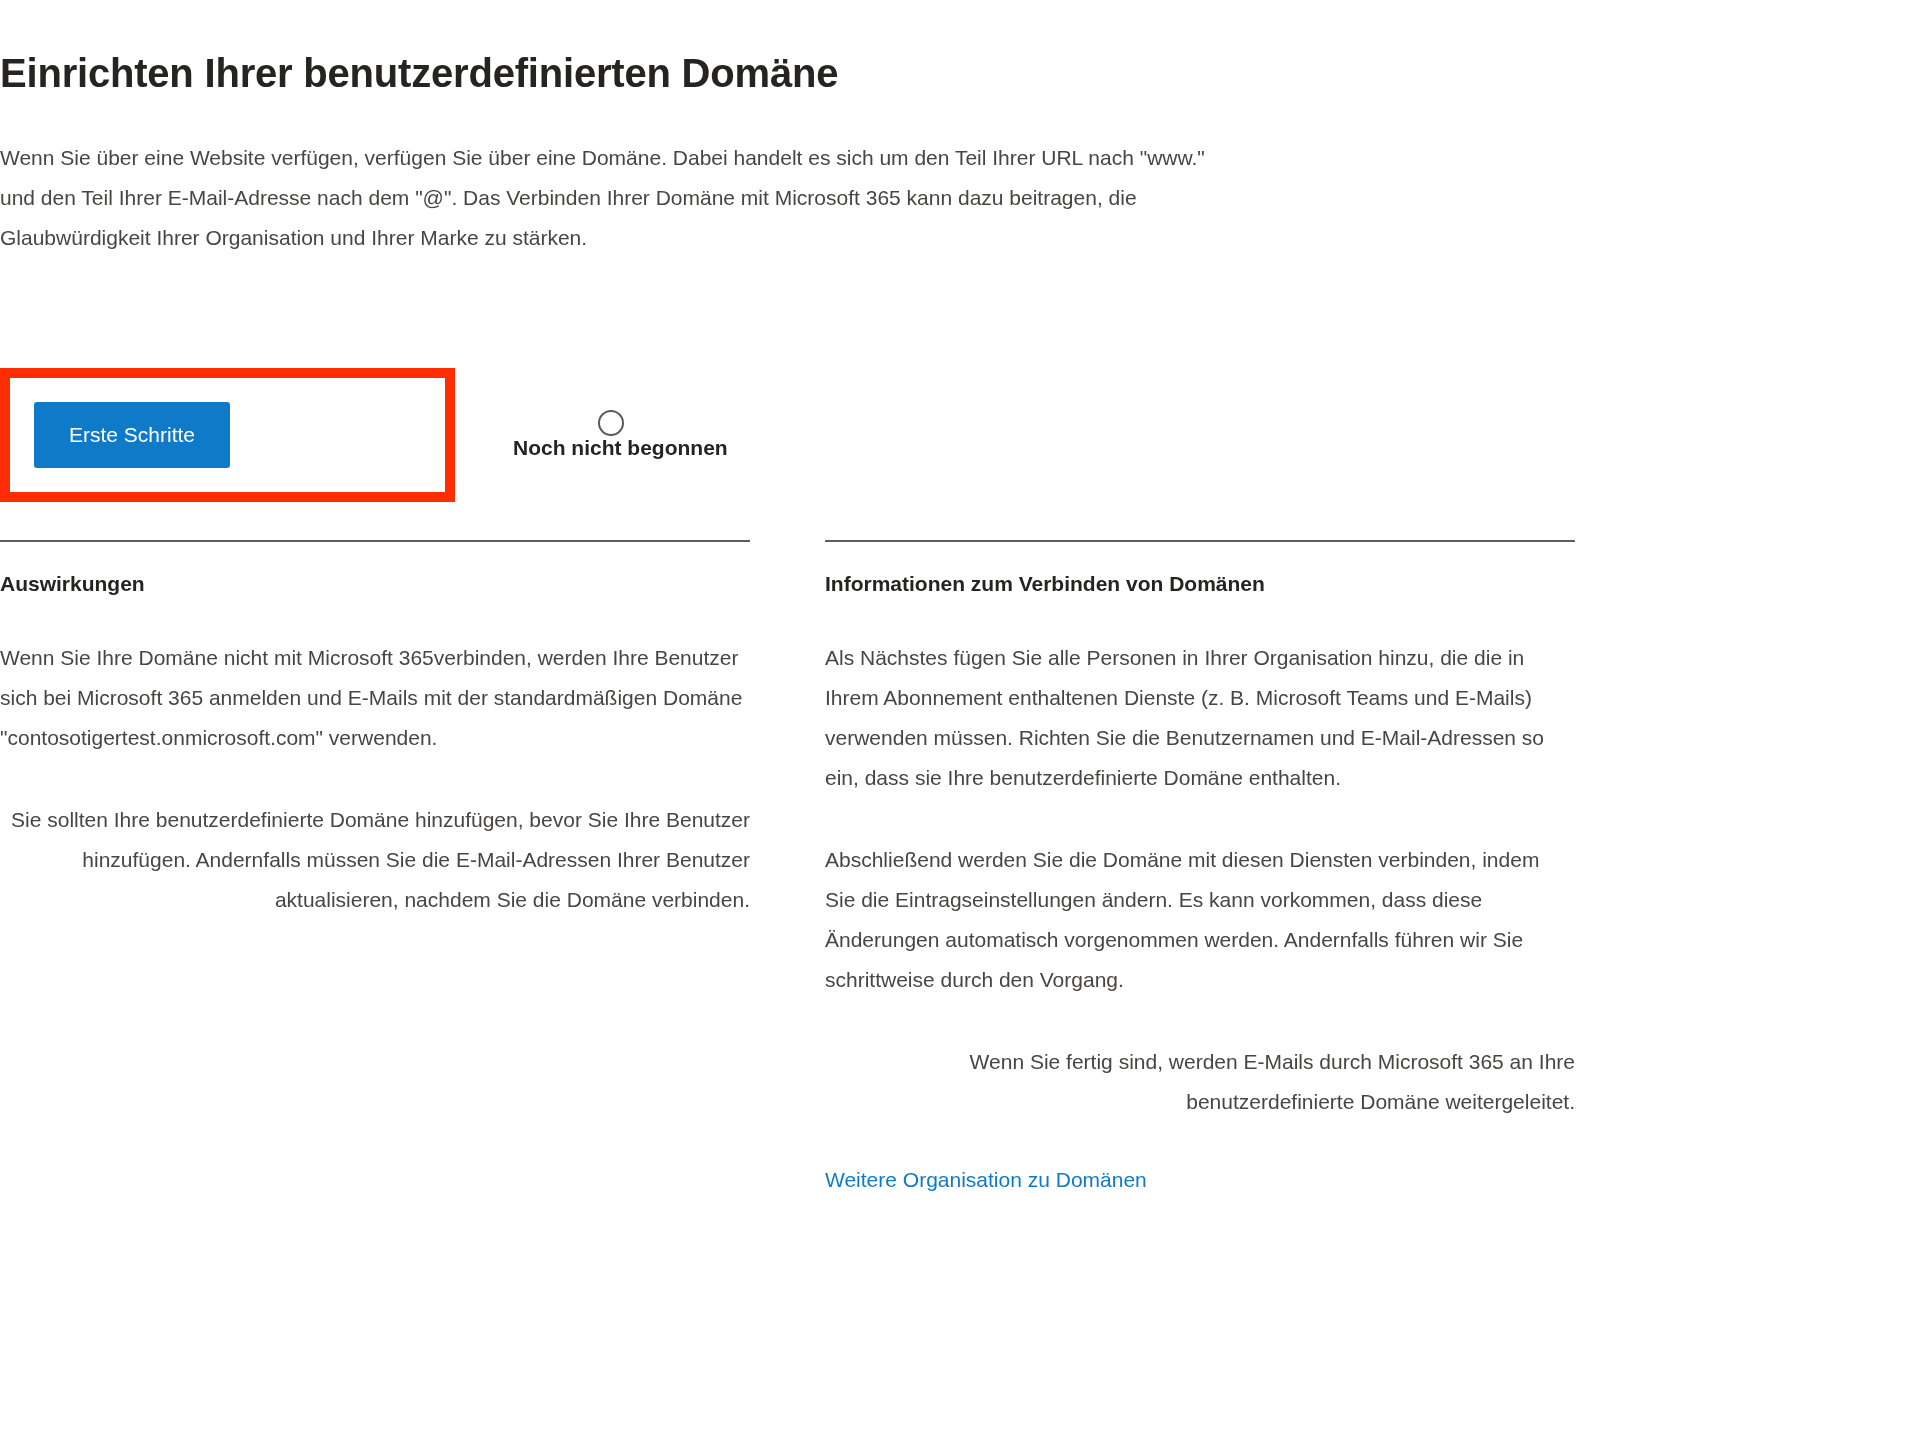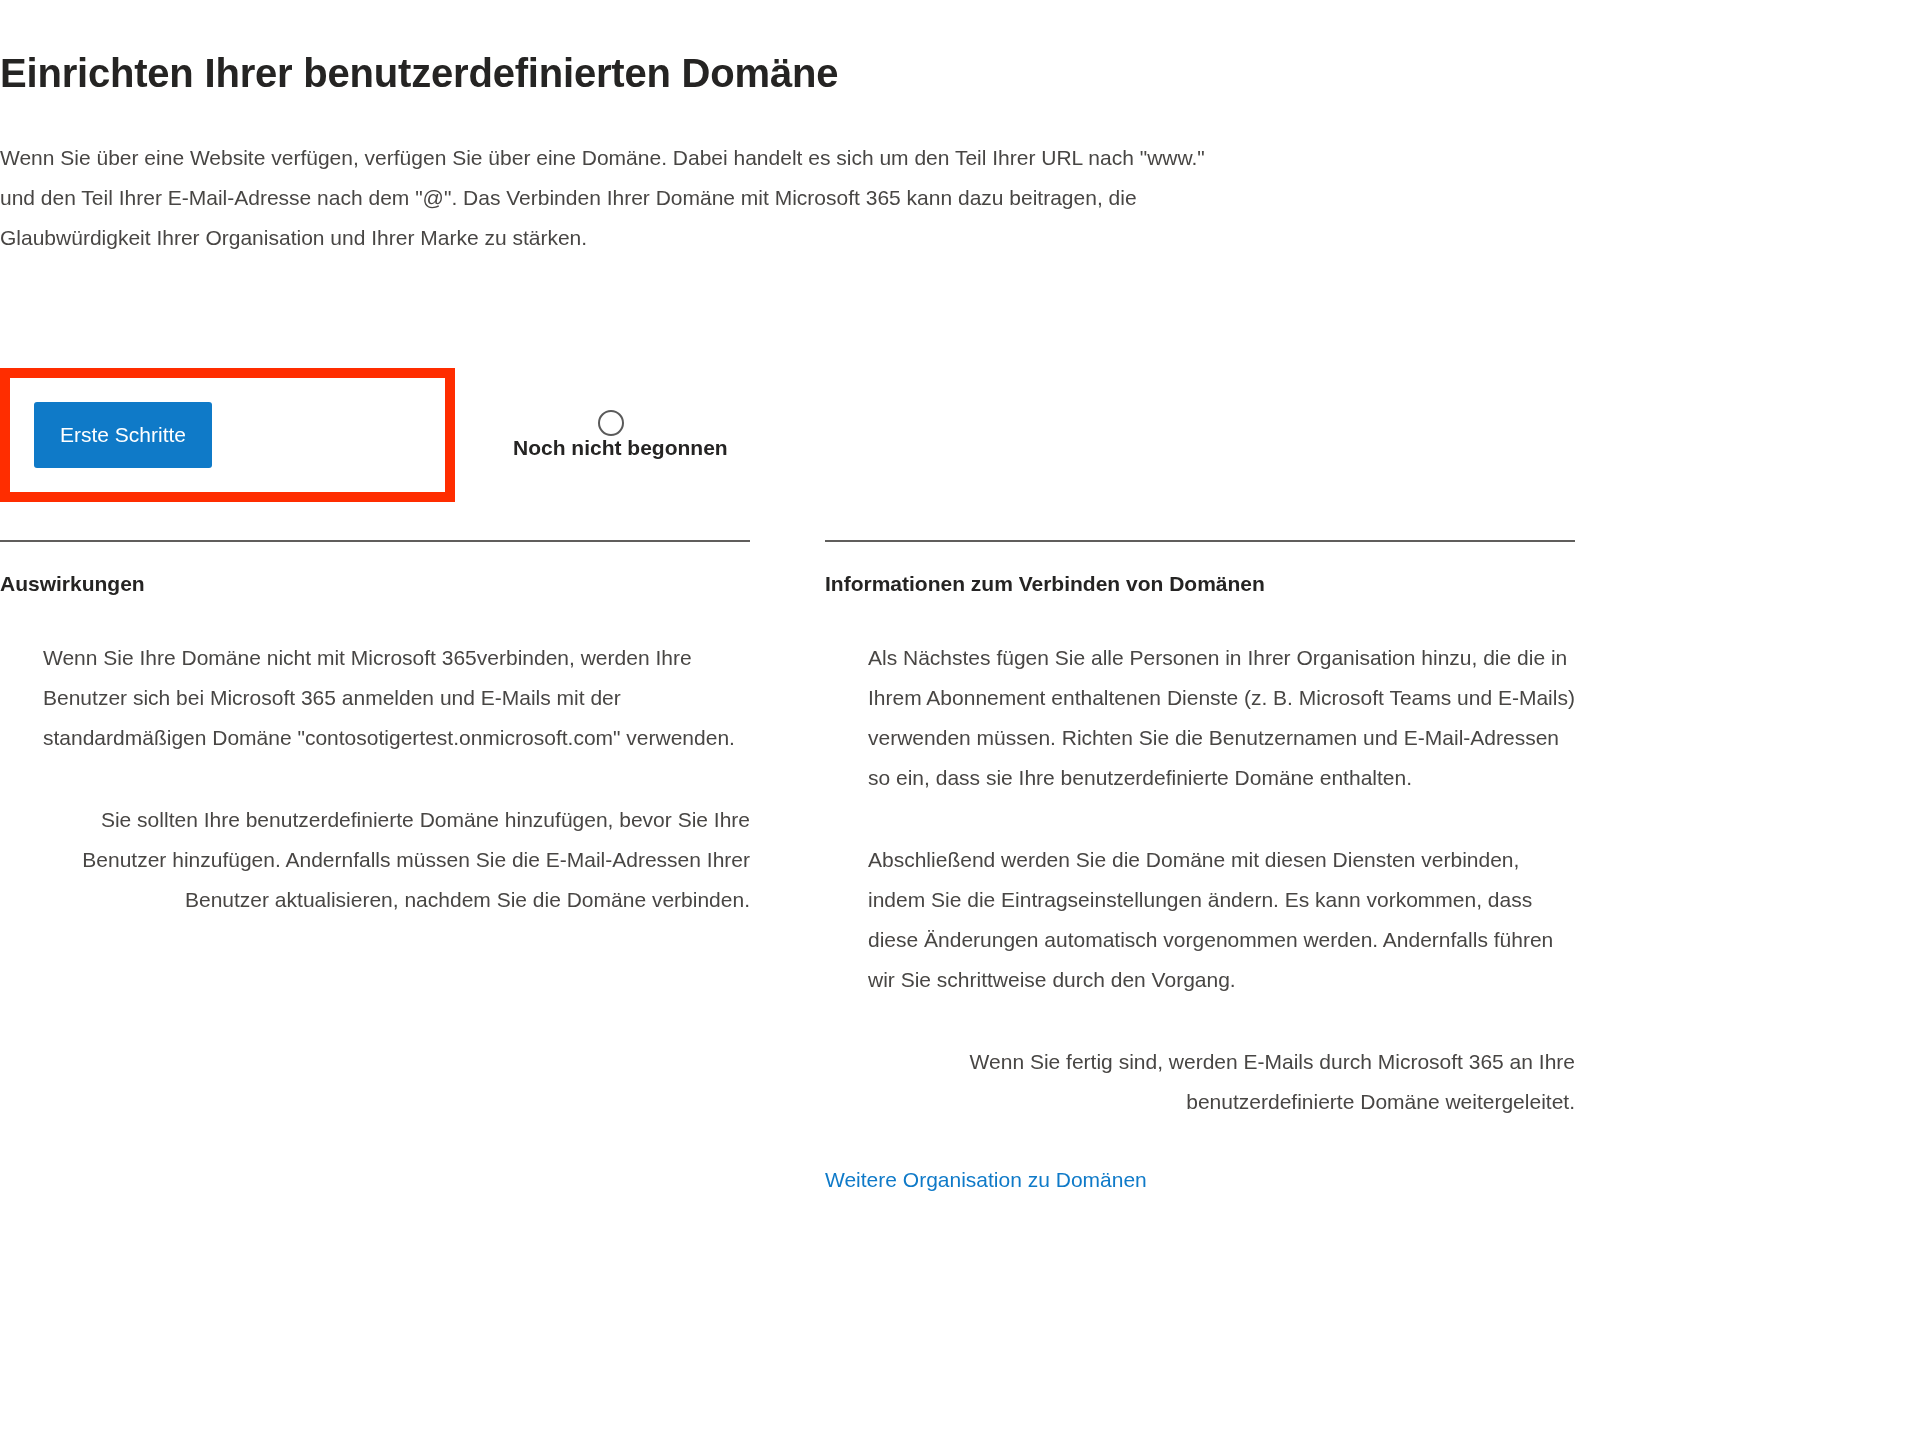--- a/index.html
+++ b/index.html
@@ -69,21 +69,21 @@
   }
 
   .primary-button {
     background: #0f7ac8;
     color: #ffffff;
     border: none;
     border-radius: 3px;
     font-family: "Liberation Sans", "DejaVu Sans", sans-serif;
     font-size: 21px;
     font-weight: 400;
-    padding: 0 26px;
+    padding: 0 35px;
     height: 66px;
     line-height: 66px;
     cursor: pointer;
     white-space: nowrap;
   }
 
   .radio-wrap {
     display: flex;
     align-items: center;
     margin-left: 40px;
@@ -130,21 +130,20 @@
     font-weight: 700;
     color: #252423;
     margin: 0 0 42px 0;
     white-space: nowrap;
   }
   .col p {
     font-size: 21px;
     line-height: 40px;
     color: #484644;
     margin: 0 0 42px 0;
-    padding-left: 43px;
   }
   .col p:last-of-type {
     margin-bottom: 0;
     text-align: right;
   }
   .col-link {
     display: inline-block;
     margin-top: 42px;
     font-size: 21px;
     line-height: 32px;

